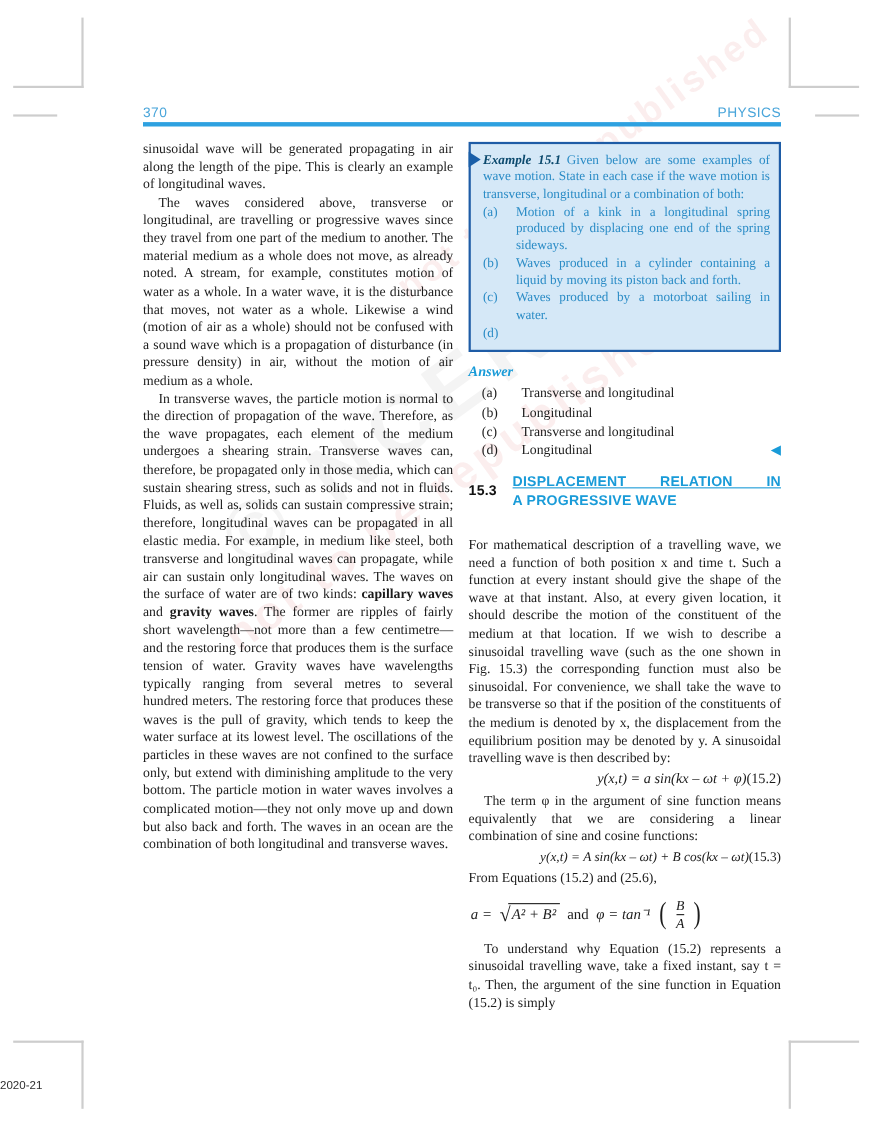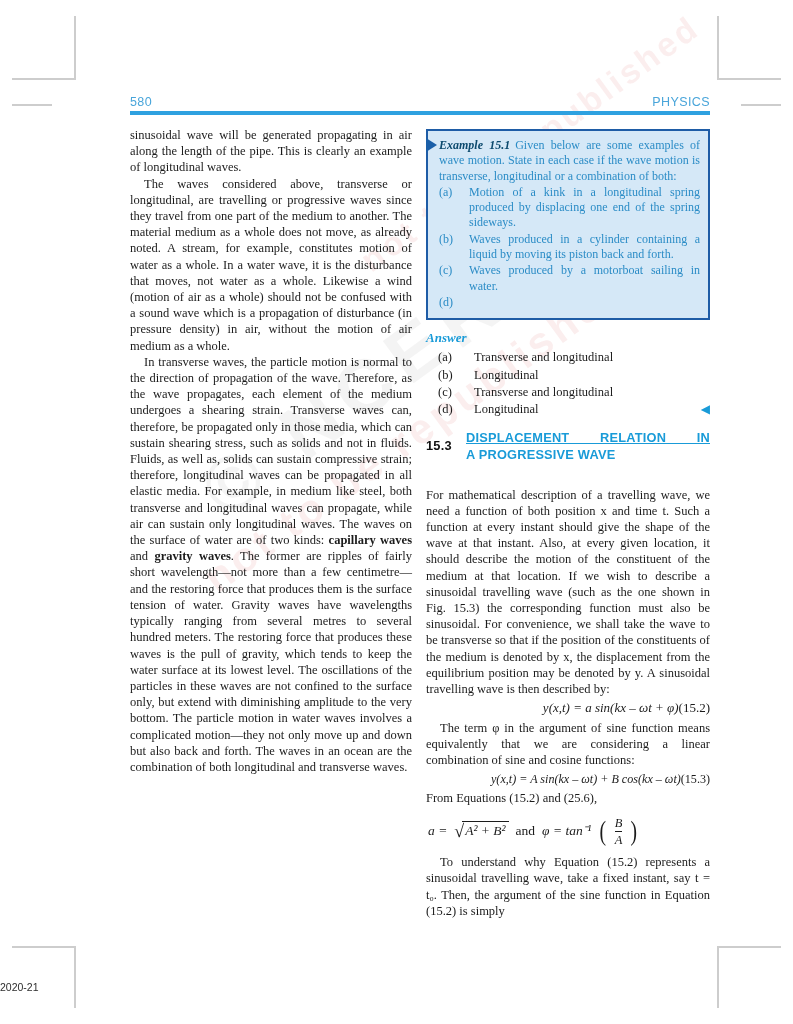--- a/index.html
+++ b/index.html
@@ -87,21 +87,21 @@
 
   <div class="wm">
     <div class="wm-l1">© NCERT</div>
     <div class="wm-l2">not to be republished</div>
   </div>
   <div class="wm wm2">
     <div class="wm-l2">not to be republished</div>
   </div>
 
   <div class="header">
-    <span>580</span>
+    <span>370</span>
     <span>PHYSICS</span>
   </div>
   <div class="header-rule"></div>
 
   <div class="col col-left">
     <p class="body-para">sinusoidal wave will be generated propagating in air along the length of the pipe. This is clearly an example of longitudinal waves.</p>
     <p class="body-para indent">The waves considered above, transverse or longitudinal, are travelling or progressive waves since they travel from one part of the medium to another. The material medium as a whole does not move, as already noted. A stream, for example, constitutes motion of water as a whole. In a water wave, it is the disturbance that moves, not water as a whole. Likewise a wind (motion of air as a whole) should not be confused with a sound wave which is a propagation of disturbance (in pressure density) in air, without the motion of air medium as a whole.</p>
     <p class="body-para indent"><span>In transverse waves, the particle motion is normal to the direction of propagation of the wave. Therefore, as the wave propagates, each element of the medium undergoes a shearing strain. Transverse waves can, therefore, be propagated only in those media, which can sustain shearing stress, such as solids and not in fluids. Fluids, as well as, solids can sustain compressive strain; therefore, longitudinal waves can be propagated in all elastic media. For example, in medium like steel, both transverse and longitudinal waves can propagate, while air can sustain only longitudinal waves. The waves on the surface of water are of two kinds: </span><b>capillary waves</b><span> and </span><b>gravity waves</b><span>. The former are ripples of fairly short wavelength—not more than a few centimetre—and the restoring force that produces them is the surface tension of water. Gravity waves have wavelengths typically ranging from several metres to several hundred meters. The restoring force that produces these waves is the pull of gravity, which tends to keep the water surface at its lowest level. The oscillations of the particles in these waves are not confined to the surface only, but extend with diminishing amplitude to the very bottom. The particle motion in water waves involves a complicated motion—they not only move up and down but also back and forth. The waves in an ocean are the combination of both longitudinal and transverse waves.</span></p>
   </div>
 

